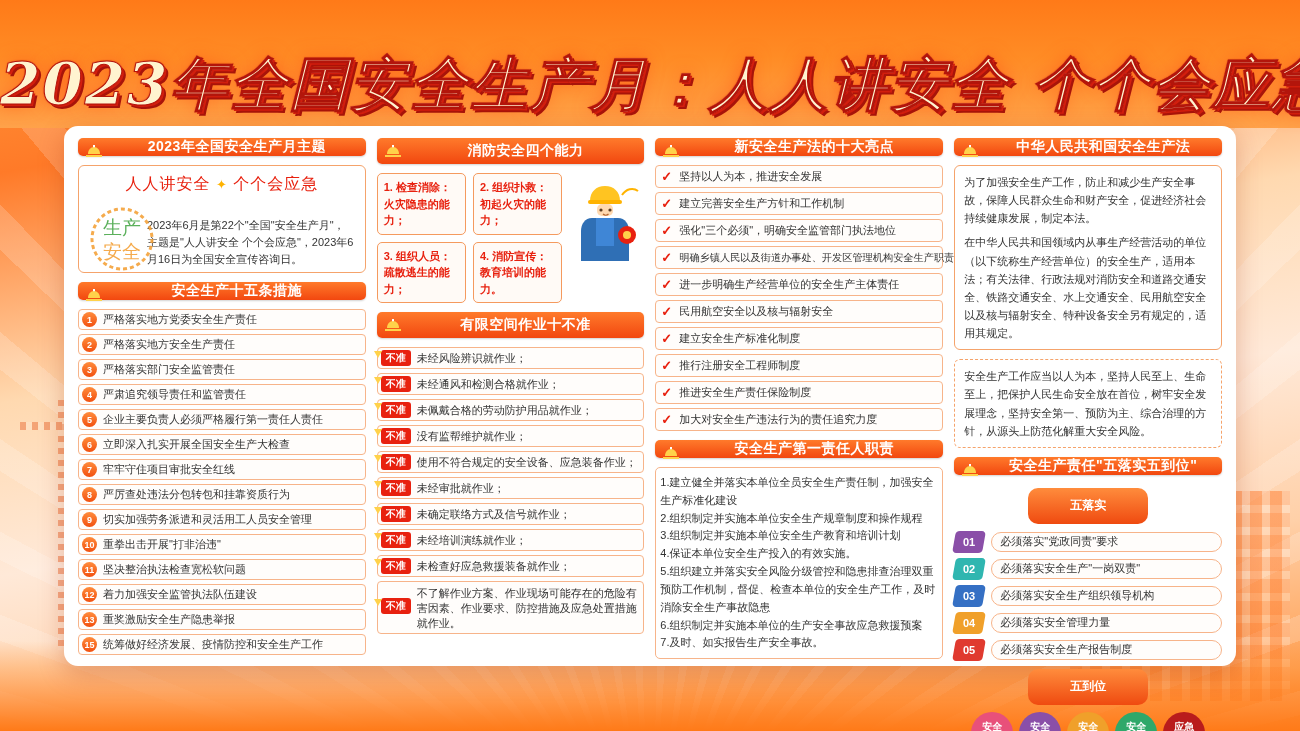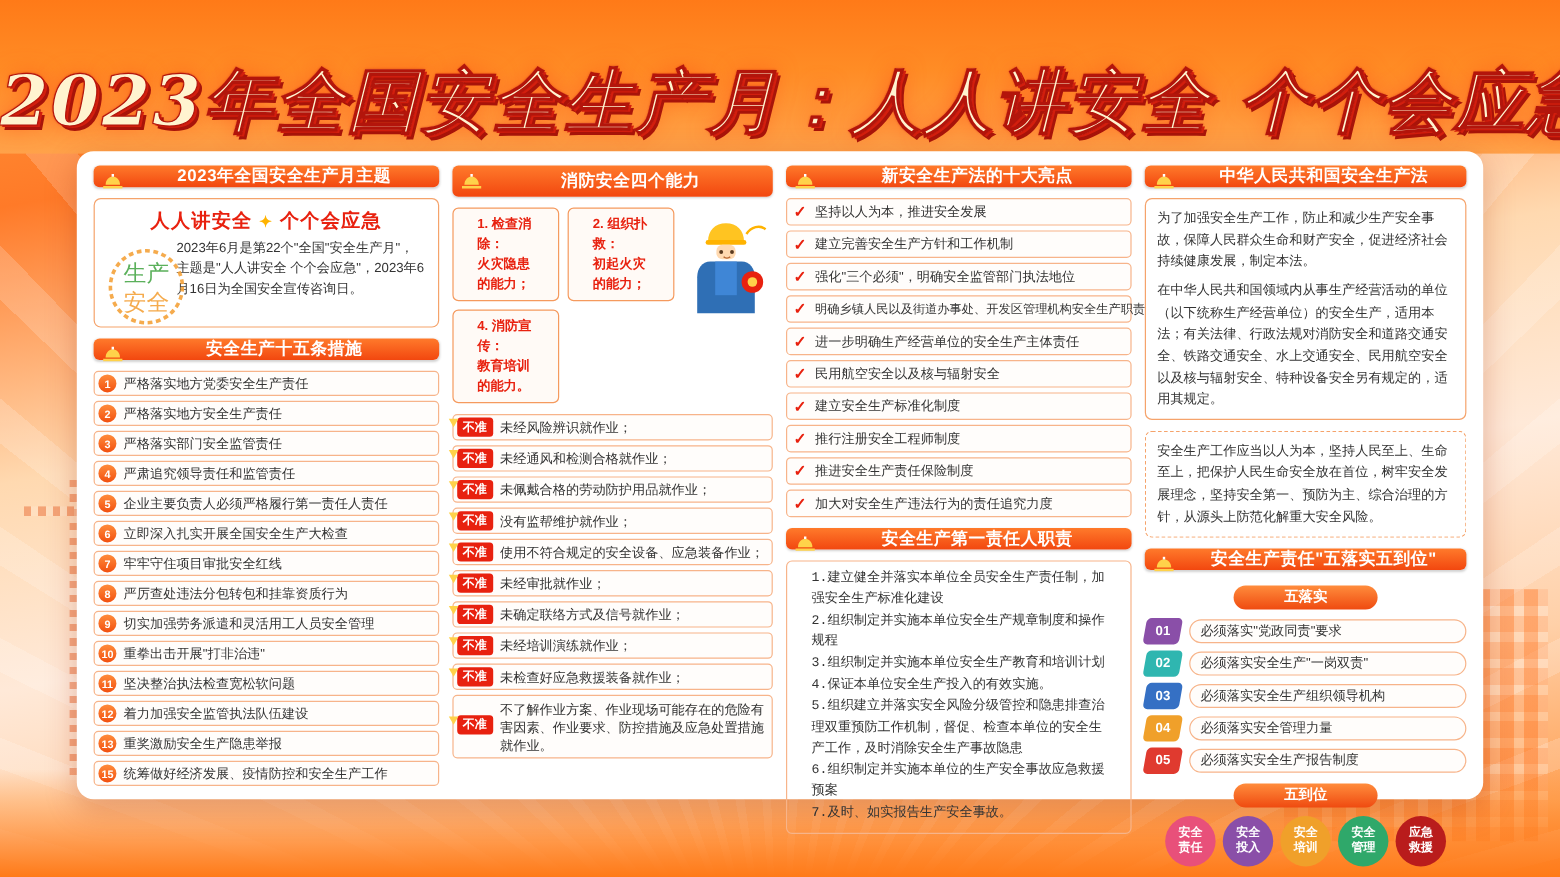--- a/index.html
+++ b/index.html
@@ -100,22 +100,22 @@
     position:absolute; left:6px; top:3px; width:20px; height:20px;
   }
   .helmet svg { display:block; }
 
   
   .theme-box {
     border:1.5px solid #f5a36b; border-radius:6px;
     padding:8px 10px 6px; position:relative; min-height:108px;
   }
   .theme-slogan {
-    color:#e8210f; font-size:16px; font-weight:700; text-align:center;
-    letter-spacing:1px; margin-bottom:4px;
+    color:#e8210f; font-size:16px; font-weight:400; text-align:center;
+    letter-spacing:1px; margin-bottom:22px;
   }
   .theme-slogan .star { color:#ffb300; font-size:13px; }
   .theme-body { font-size:11px; color:#333; line-height:1.55; }
   .seal {
     position:absolute; left:4px; top:34px; width:78px; height:78px;
     opacity:.9;
   }
 
   
   .nlist { display:flex; flex-direction:column; gap:4px; }
@@ -133,21 +133,21 @@
   }
   .nrow span.txt { font-size:11px; color:#333; white-space:nowrap; }
 
   
   .abil-wrap { display:flex; gap:8px; }
   .abil-grid {
     display:grid; grid-template-columns:1fr 1fr; gap:7px; flex:1;
   }
   .abil {
     border:1.5px solid #f59a5e; border-radius:5px;
-    padding:5px 20px; font-size:11px; color:#e8210f; font-weight:700;
+    padding:5px 6px; font-size:11px; color:#e8210f; font-weight:700;
     line-height:1.5; background:#fffaf6;
   }
   .worker {
     flex:0 0 74px; position:relative; height:104px;
   }
 
   
   .blist { display:flex; flex-direction:column; gap:4px; }
   .brow {
     display:flex; align-items:center; gap:6px;
@@ -180,27 +180,27 @@
   .crow span.txt { font-size:11px; color:#333; white-space:nowrap; }
 
   
   .para-box {
     border:1.5px solid #f5a36b; border-radius:6px; padding:7px 9px;
     font-size:11px; color:#333; line-height:1.65;
   }
   .para-box.dashed { border-style:dashed; }
   .para-box p + p { margin-top:6px; }
 
-  .duty-box { border:1px solid #f7b48a; border-radius:5px; padding:6px 20px;font-family:Liberation Mono, monospace; }
+  .duty-box { border:1px solid #f7b48a; border-radius:5px; padding:6px 4px; }
   .duty-box p { font-size:11px; color:#333; line-height:1.62; }
 
   
   .five-wrap { padding-top:4px; }
   .subhdr {
-    width:120px; margin:0 auto 7px; height:20px; border-radius:10px;
+    width:120px; margin:0 auto 7px; height:36px; border-radius:10px;
     background:linear-gradient(180deg,#ff8c3c,#ef4a10);
     color:#fff; font-size:12px; font-weight:700;
     display:flex; align-items:center; justify-content:center;
   }
   .srow { display:flex; align-items:center; gap:7px; margin-bottom:5px; }
   .sbadge {
     flex:0 0 auto; width:30px; height:22px; border-radius:4px;
     color:#fff; font-size:11px; font-weight:700;
     display:flex; align-items:center; justify-content:center;
     transform:skewX(-10deg);
@@ -346,40 +346,52 @@
       </span>
       <span>消防安全四个能力</span>
     </div>
 
     <div class="abil-wrap">
       <div class="abil-grid">
         <div class="abil" style="white-space:pre-line">1. 检查消除：
 火灾隐患的能力；</div>
         <div class="abil" style="white-space:pre-line">2. 组织扑救：
 初起火灾的能力；</div>
+        <div class="abil" style="white-space:pre-line">3. 组织人员：
+疏散逃生的能力；</div>
         <div class="abil" style="white-space:pre-line">4. 消防宣传：
 教育培训的能力。</div>
       </div>
       <div class="worker">
         <svg width="74" height="104" viewBox="0 0 74 104">
           <path d="M20 28c0-9 6-15 15-15s15 6 15 15z" fill="#ffc421"></path>
           <rect x="18" y="27" width="34" height="4" rx="2" fill="#ffb300"></rect>
           <rect x="27" y="31" width="16" height="12" rx="5" fill="#ffd9b0"></rect>
           <path d="M22 45h26c7 0 11 6 11 13v30H11V58c0-7 4-13 11-13z" fill="#2f6fb5"></path>
           <rect x="26" y="45" width="18" height="28" fill="#3f86d6"></rect>
           <circle cx="31" cy="37" r="1.6" fill="#5a3a1f"></circle>
           <circle cx="40" cy="37" r="1.6" fill="#5a3a1f"></circle>
           <path d="M33 41c1.5 1.4 4 1.4 5.5 0" stroke="#b5652f" stroke-width="1.2" fill="none"></path>
           <circle cx="57" cy="62" r="9" fill="#e8210f"></circle>
           <circle cx="57" cy="62" r="4" fill="#ffd24a"></circle>
           <path d="M52 22c4-6 11-8 16-4" stroke="#ffb300" stroke-width="2" fill="none"></path>
         </svg>
       </div>
     </div>
 
+    <div class="hdr">
+      <span class="helmet">
+        <svg width="20" height="20" viewBox="0 0 20 20">
+            <path d="M2 14h16v2H2z" fill="#ffd24a"></path>
+            <path d="M4 13c0-4 2.6-7 6-7s6 3 6 7z" fill="#ffd24a"></path>
+            <path d="M9 6.2V4h2v2.2z" fill="#fff"></path>
+          </svg>
+      </span>
+      <span>有限空间作业十不准</span>
+    </div>
 
     <div class="blist">
       <div class="brow">
           <span class="btag">不准</span>
           <span class="txt">未经风险辨识就作业；</span>
         </div>
       <div class="brow">
           <span class="btag">不准</span>
           <span class="txt">未经通风和检测合格就作业；</span>
         </div>

